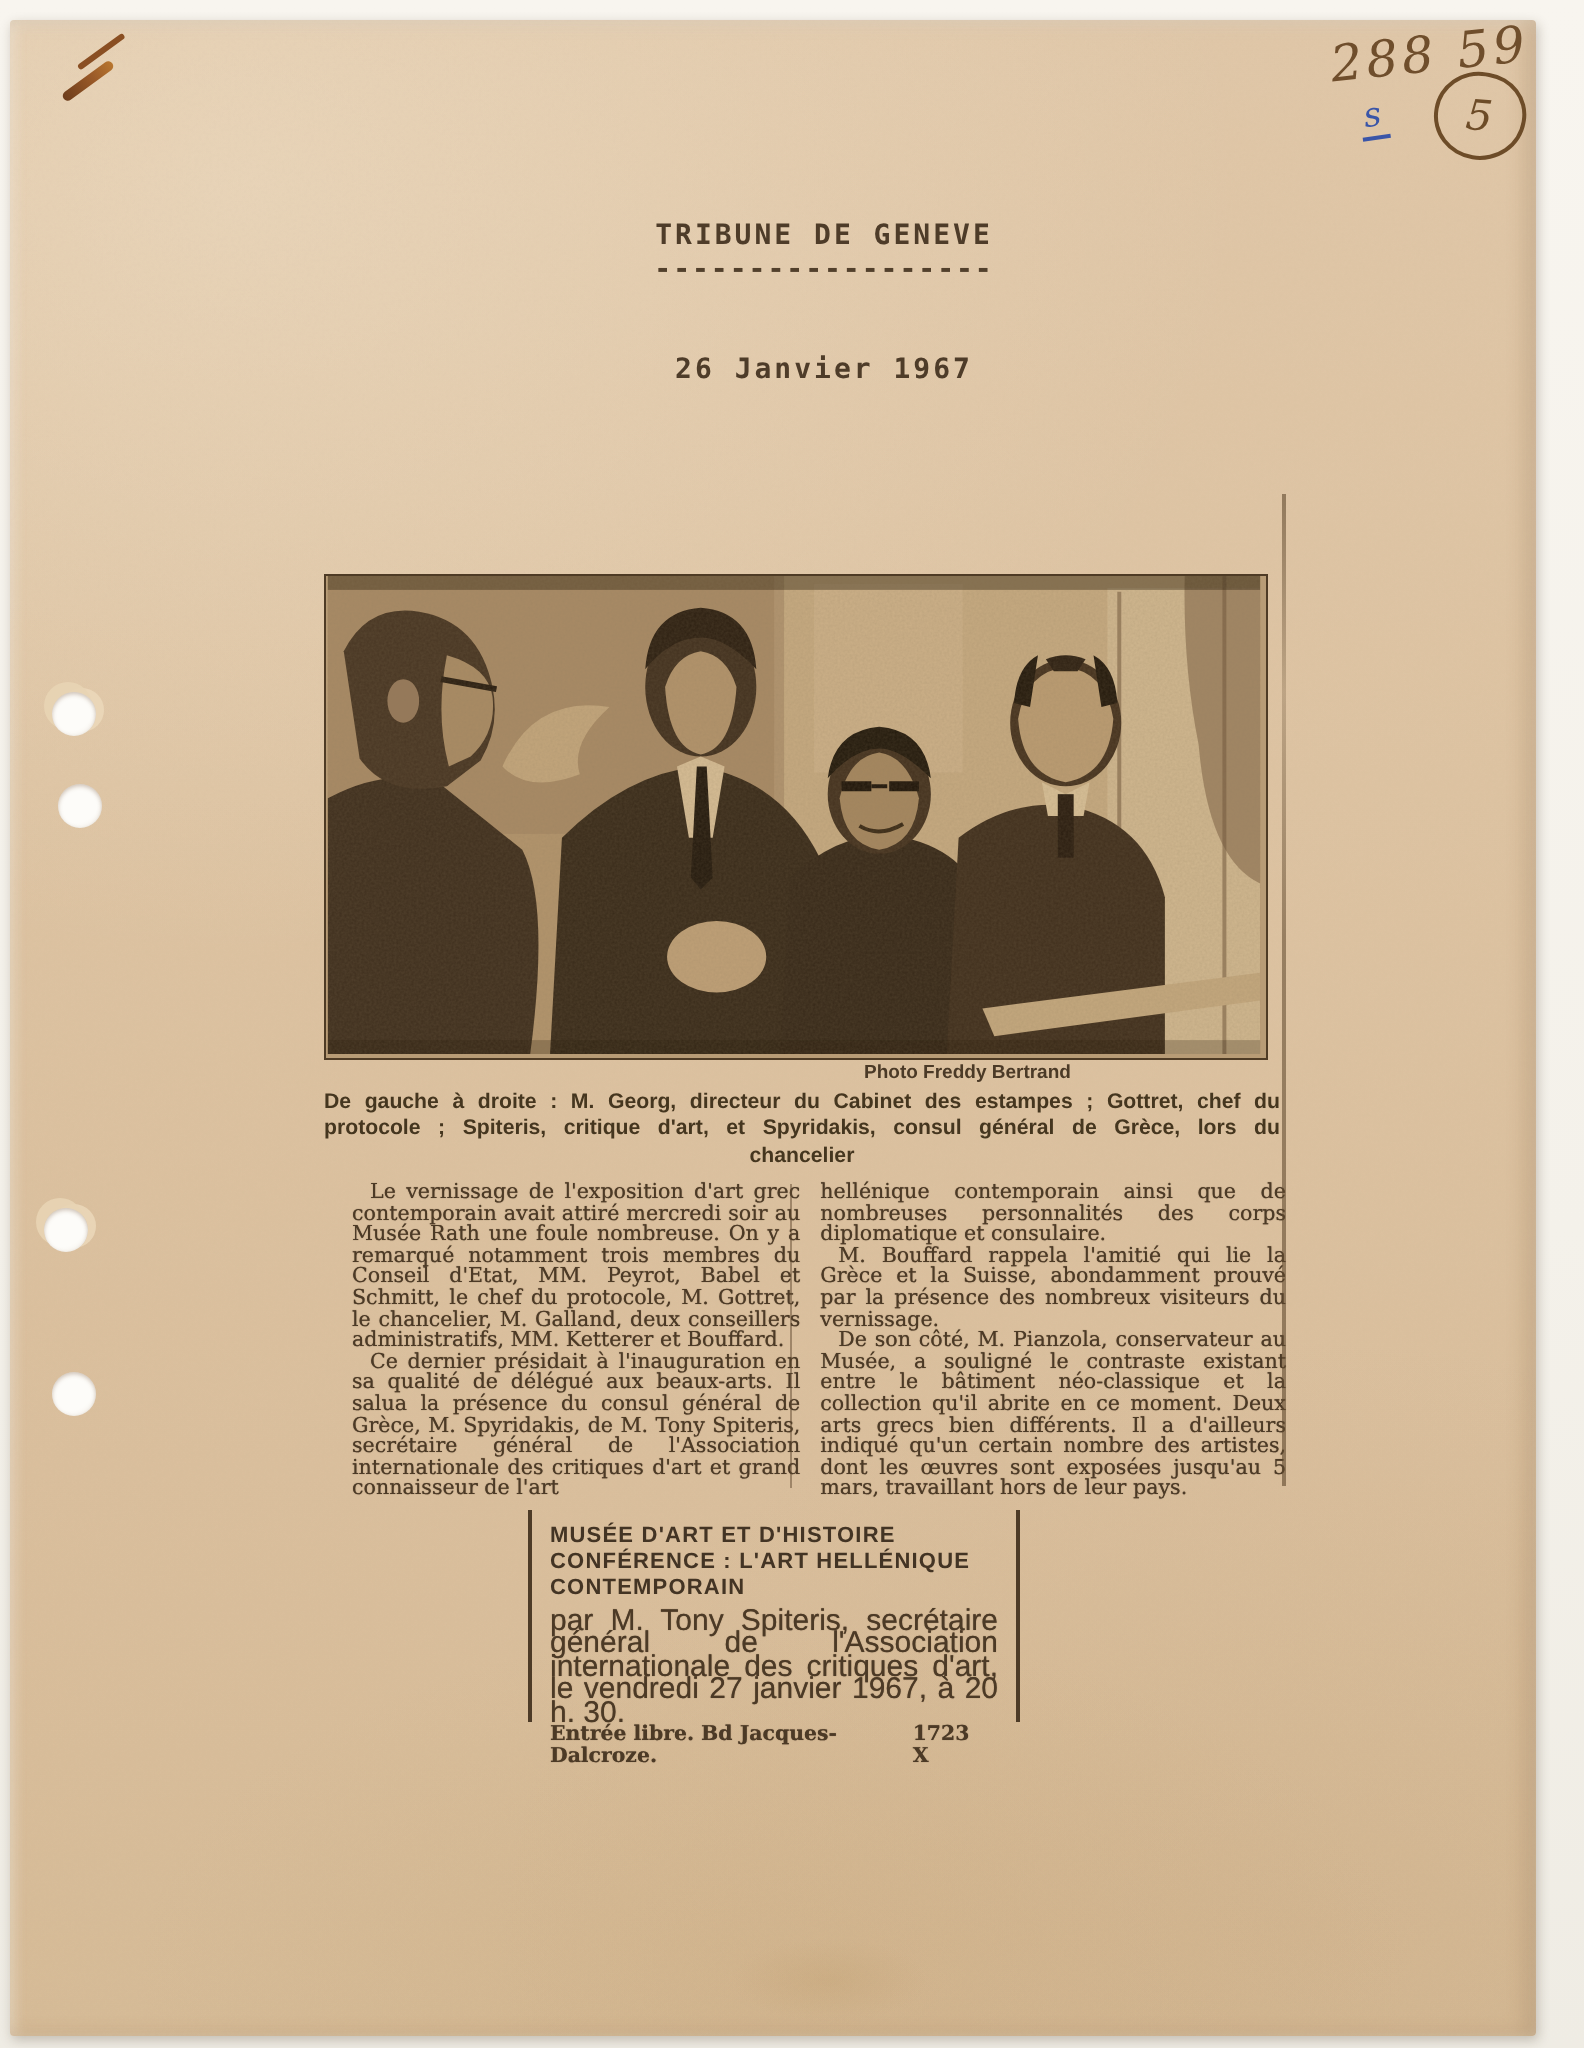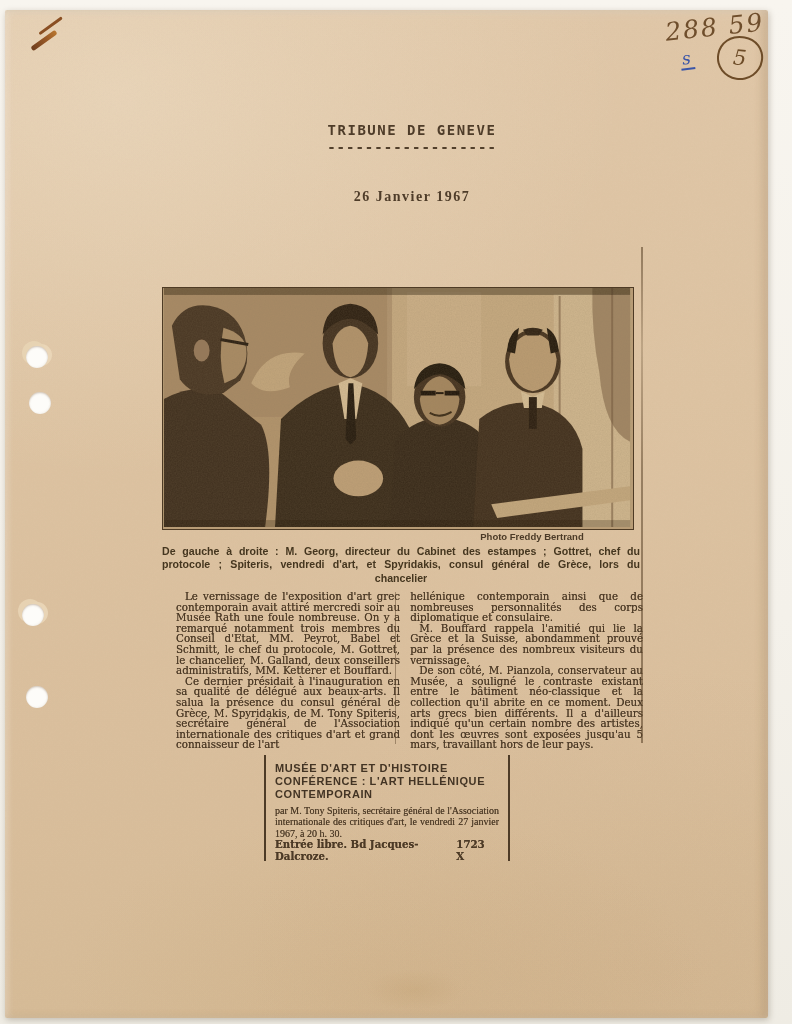--- a/index.html
+++ b/index.html
@@ -35,34 +35,34 @@
     font:italic 25px "DejaVu Serif", serif;color:#6f4e2c;transform:rotate(-6deg);
     letter-spacing:2px;}
   .hw-blue{position:absolute;left:675px;top:38px;
     font:italic 17px "DejaVu Serif", serif;color:#3a55a8;
     border-bottom:2px solid #3a55a8;padding:0 3px 0 2px;transform:rotate(-8deg);}
   .hw-circle{position:absolute;left:712px;top:26px;width:42px;height:40px;
     border:2px solid #6d4c28;border-radius:50% 48% 52% 50%;transform:rotate(9deg);
     display:flex;align-items:center;justify-content:center;}
   .hw-circle span{font:italic 21px "DejaVu Serif", serif;color:#6d4c28;transform:rotate(-4deg);}
   
-  .masthead{position:absolute;left:157px;top:112px;width:500px;text-align:center;
+  .masthead{position:absolute;left:157px;top:100px;width:500px;text-align:center;
     color:#4e3c29;font-family:"DejaVu Sans Mono", monospace;}
   .mh-title{font-size:14px;font-weight:bold;letter-spacing:1.5px;}
   .mh-dashes{font-size:14px;font-weight:bold;letter-spacing:1px;margin-top:1px;color:#52402c;}
-  .mh-date{font-size:14px;font-weight:bold;letter-spacing:1.5px;margin-top:34px;font-family:Liberation Serif, serif;}
+  .mh-date{font-size:14px;font-weight:bold;letter-spacing:1.5px;margin-top:34px;}
   
   .headline{position:absolute;left:150px;top:233px;width:510px;text-align:center;
     font-family:"DejaVu Serif", serif;font-weight:bold;font-size:22px;color:#43331f;
     letter-spacing:.5px;word-spacing:4px;text-shadow:0 0 .5px #43331f;}
   
   .photo-frame{position:absolute;left:157px;top:277px;width:470px;height:241px;
     border:1px solid #4e3b25;background:#b89c76;}
   .photo-frame svg{display:block;}
-  .credit{position:absolute;left:427px;top:521px;width:200px;text-align:center;
+  .credit{position:absolute;left:427px;top:521px;width:200px;text-align:left;
     font-family:"Liberation Sans", sans-serif;font-weight:bold;font-size:9.5px;color:#4b3a27;}
   
   .caption{position:absolute;left:157px;top:535px;width:478px;
     font-family:"Liberation Sans", sans-serif;font-weight:bold;font-size:10.6px;
     color:#45361f;line-height:13.4px;}
   .cap-line.j{text-align:justify;text-align-last:justify;}
   .cap-line.c{text-align:center;}
   
   .columns{position:absolute;left:157px;top:581px;width:481px;display:flex;}
   .col{font-family:"DejaVu Serif", serif;font-size:10.3px;line-height:10.6px;
@@ -74,21 +74,21 @@
   .col-divider{position:absolute;left:390px;top:582px;width:1px;height:152px;
     background:rgba(95,72,45,.48);}
   .right-rule{position:absolute;left:636px;top:237px;width:1.5px;height:496px;
     background:linear-gradient(180deg,rgba(95,72,45,.6),rgba(95,72,45,.25) 20%,rgba(95,72,45,.55) 45%,rgba(95,72,45,.6));}
   
   .notice-box{position:absolute;left:259px;top:745px;width:246px;height:106px;
     border-left:2px solid #4d3b27;border-right:2px solid #4d3b27;
     padding:7px 9px 0 9px;box-sizing:border-box;}
   .nb-head{font-family:"Liberation Sans", sans-serif;font-weight:bold;font-size:11px;
     color:#433424;line-height:13px;letter-spacing:.6px;}
-  .nb-body{margin:4px 0 0 0;font-family:Liberation Serif, serif;font-size:10px;
+  .nb-body{margin:4px 0 0 0;font-family:Liberation Sans, sans-serif;font-size:15px;
     line-height:11.4px;color:#4c3a26;text-align:justify;text-shadow:0 0 .4px rgba(76,58,38,.8);}
   .nb-foot{display:flex;justify-content:flex-end;font-family:"DejaVu Serif", serif;
     font-size:10.2px;color:#4c3a26;line-height:11.4px;text-shadow:0 0 .4px rgba(76,58,38,.8);font-weight:bold;}
   .nb-foot .ref{padding-right:6px;}
   .bottom-stain{position:absolute;left:340px;top:950px;width:140px;height:60px;
     background:radial-gradient(50% 50% at 50% 50%, rgba(185,150,100,.22), transparent 70%);}
 </style>
 </head>
 <body>
 
@@ -177,21 +177,21 @@
       <rect x="0" y="0" width="470" height="7" fill="#241807" opacity="0.4"></rect>
       <rect x="0" y="234" width="470" height="7" fill="#241807" opacity="0.25"></rect>
       <rect width="470" height="241" filter="url(#photoGrain)" opacity="0.5"></rect>
     </svg>
   </div>
 
   <div class="credit">Photo Freddy Bertrand</div>
 
   <div class="caption">
     <div class="cap-line j">De gauche à droite : M. Georg, directeur du Cabinet des estampes ; Gottret, chef du</div>
-    <div class="cap-line j">protocole ; Spiteris, vendredi d'art, et Spyridakis, consul général de Grèce, lors du</div>
+    <div class="cap-line j">protocole ; Spiteris, critique d'art, et Spyridakis, consul général de Grèce, lors du</div>
     <div class="cap-line c">chancelier</div>
   </div>
 
   <div class="columns">
     <div class="col col-1">
       <p>Le vernissage de l'exposition d'art grec contemporain avait attiré mercredi soir au Musée Rath une foule nombreuse. On y a remarqué notamment trois membres du Conseil d'Etat, MM. Peyrot, Babel et Schmitt, le chef du protocole, M. Gottret, le chancelier, M. Galland, deux conseillers administratifs, MM. Ketterer et Bouffard.</p>
       <p>Ce dernier présidait à l'inauguration en sa qualité de délégué aux beaux-arts. Il salua la présence du consul général de Grèce, M. Spyridakis, de M. Tony Spiteris, secrétaire général de l'Association internationale des critiques d'art et grand connaisseur de l'art</p>
     </div>
     <div class="col col-2">
       <p class="no-indent">hellénique contemporain ainsi que de nombreuses personnalités des corps diplomatique et consulaire.</p>

